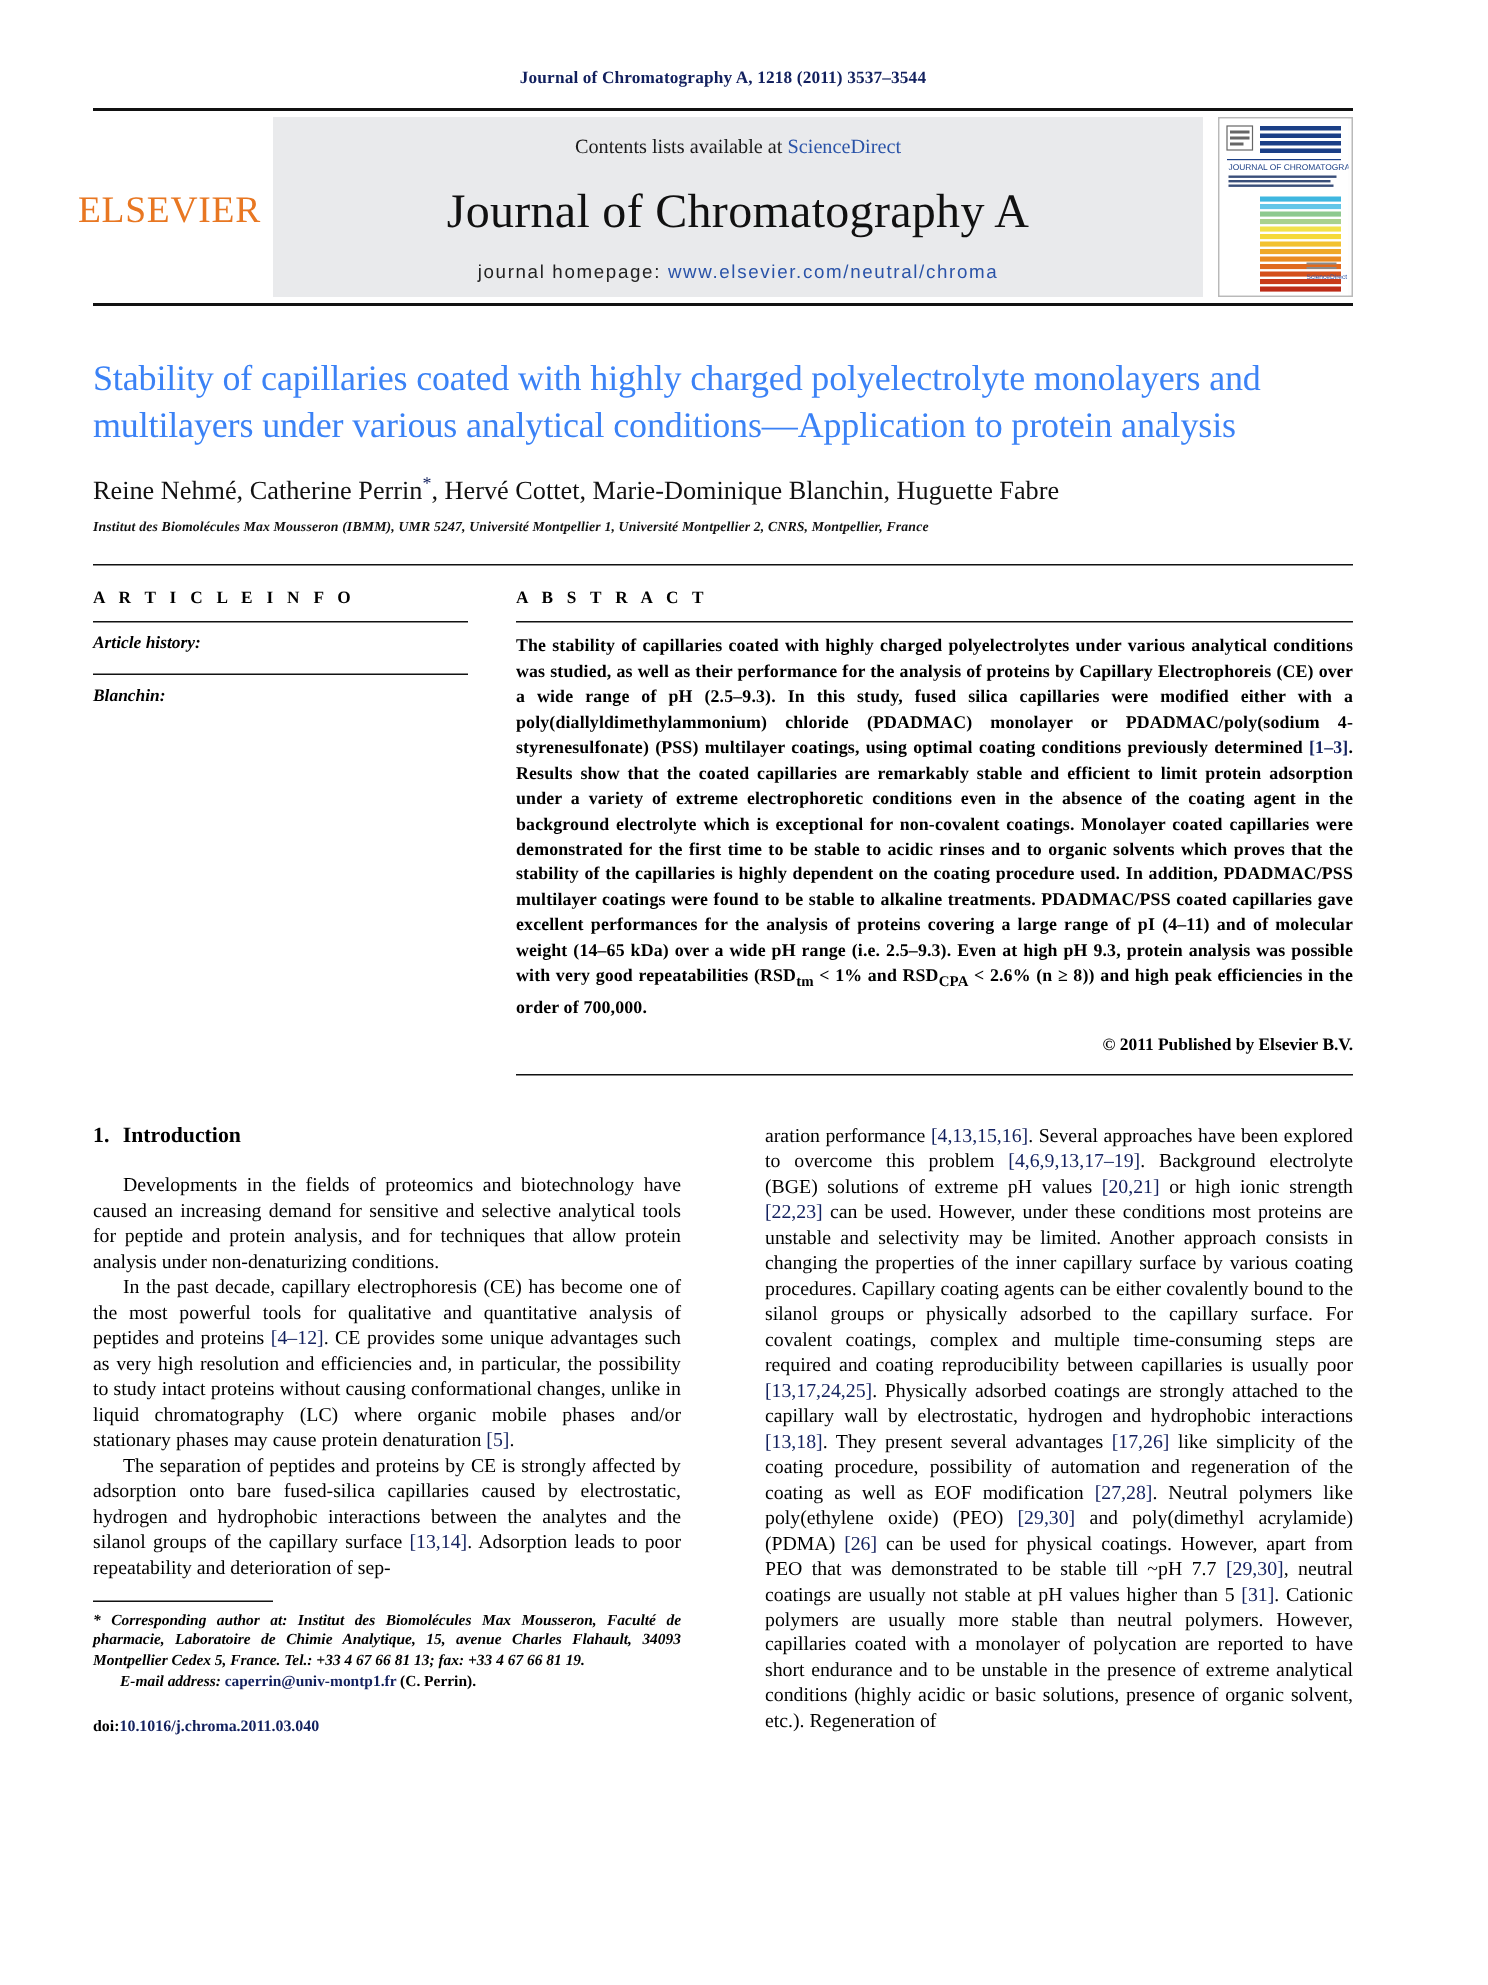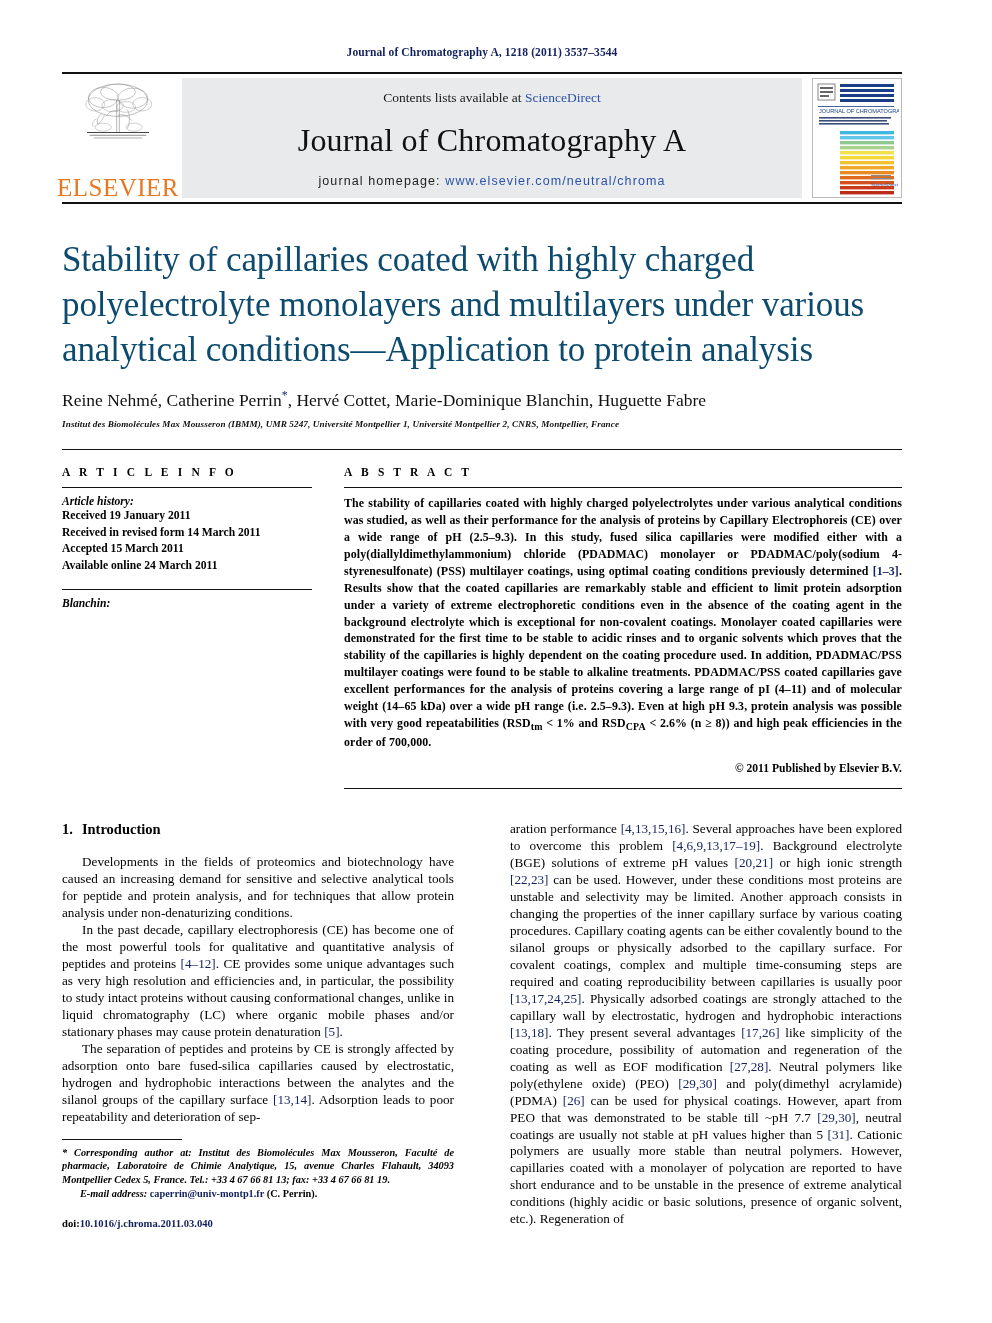--- a/index.html
+++ b/index.html
@@ -40,21 +40,21 @@
     border-top: 2.5px solid #111;
     padding-top: 0;
     display: flex;
     align-items: stretch;
     height: 126px;
   }
   .elsevier-logo {
     width: 112px;
     flex: 0 0 112px;
     display: flex;
-    flex-direction: column;
+    flex-direction: row;
     justify-content: flex-end;
     align-items: center;
     padding-top: 6px;
     gap: 32px;
   }
   .tree-svg { display:block; }
   .elsevier-word {
     font-family: "Liberation Serif", serif;
     font-size: 25px;
     letter-spacing: .5px;
@@ -103,23 +103,23 @@
   }
   .masthead-bottom-rule {
     border-top: 2.5px solid #111;
     margin-top: 2px;
   }
 
   
   .title {
     margin-top: 34px;
     font-family: "Liberation Serif", serif;
-    font-size: 35px;
+    font-size: 24px;
     line-height: 1.28;
-    color: #0c4a6e;
+    color: #3b82f6;
     letter-spacing: -.1px;
   }
   .authors {
     margin-top: 16px;
     font-size: 17.5px;
     color: #111;
     font-family: "Liberation Serif", serif;
   }
   .authors sup { color: #12205e; font-size: 12px; }
   .affil {
@@ -315,26 +315,20 @@
   <div class="title">Stability of capillaries coated with highly charged polyelectrolyte monolayers and multilayers under various analytical conditions—Application to protein analysis</div>
   <div class="authors">Reine Nehmé, Catherine Perrin<sup>*</sup>, Hervé Cottet, Marie-Dominique Blanchin, Huguette Fabre</div>
   <div class="affil">Institut des Biomolécules Max Mousseron (IBMM), UMR 5247, Université Montpellier 1, Université Montpellier 2, CNRS, Montpellier, France</div>
 
   <div class="infoabs">
 
     <div class="col-info">
       <div class="sec-label">A R T I C L E   I N F O</div>
       <div class="rule"></div>
       <div class="info-head">Article history:</div>
-      <div class="info-list">
-          <div>Received 19 January 2011</div>
-          <div>Received in revised form 14 March 2011</div>
-          <div>Accepted 15 March 2011</div>
-          <div>Available online 24 March 2011</div>
-        </div>
       <div class="rule" style="margin-top:14px;"></div>
       <div class="kw-block" style="margin-top:0;">
         <div class="info-head">Blanchin:</div>
       </div>
     </div>
 
     <div class="col-abs">
       <div class="sec-label">A B S T R A C T</div>
       <div class="rule"></div>
       <div class="abstract-body"><span>The stability of capillaries coated with highly charged polyelectrolytes under various analytical conditions was studied, as well as their performance for the analysis of proteins by Capillary Electrophoreis (CE) over a wide range of pH (2.5–9.3). In this study, fused silica capillaries were modified either with a poly(diallyldimethylammonium) chloride (PDADMAC) monolayer or PDADMAC/poly(sodium 4-styrenesulfonate) (PSS) multilayer coatings, using optimal coating conditions previously determined </span><span class="ref">[1–3]</span><span>. Results show that the coated capillaries are remarkably stable and efficient to limit protein adsorption under a variety of extreme electrophoretic conditions even in the absence of the coating agent in the background electrolyte which is exceptional for non-covalent coatings. Monolayer coated capillaries were demonstrated for the first time to be stable to acidic rinses and to organic solvents which proves that the stability of the capillaries is highly dependent on the coating procedure used. In addition, PDADMAC/PSS multilayer coatings were found to be stable to alkaline treatments. PDADMAC/PSS coated capillaries gave excellent performances for the analysis of proteins covering a large range of pI (4–11) and of molecular weight (14–65 kDa) over a wide pH range (i.e. 2.5–9.3). Even at high pH 9.3, protein analysis was possible with very good repeatabilities (RSD</span><sub>tm</sub><span> &lt; 1% and RSD</span><sub>CPA</sub><span> &lt; 2.6% (n ≥ 8)) and high peak efficiencies in the order of 700,000.</span></div>

